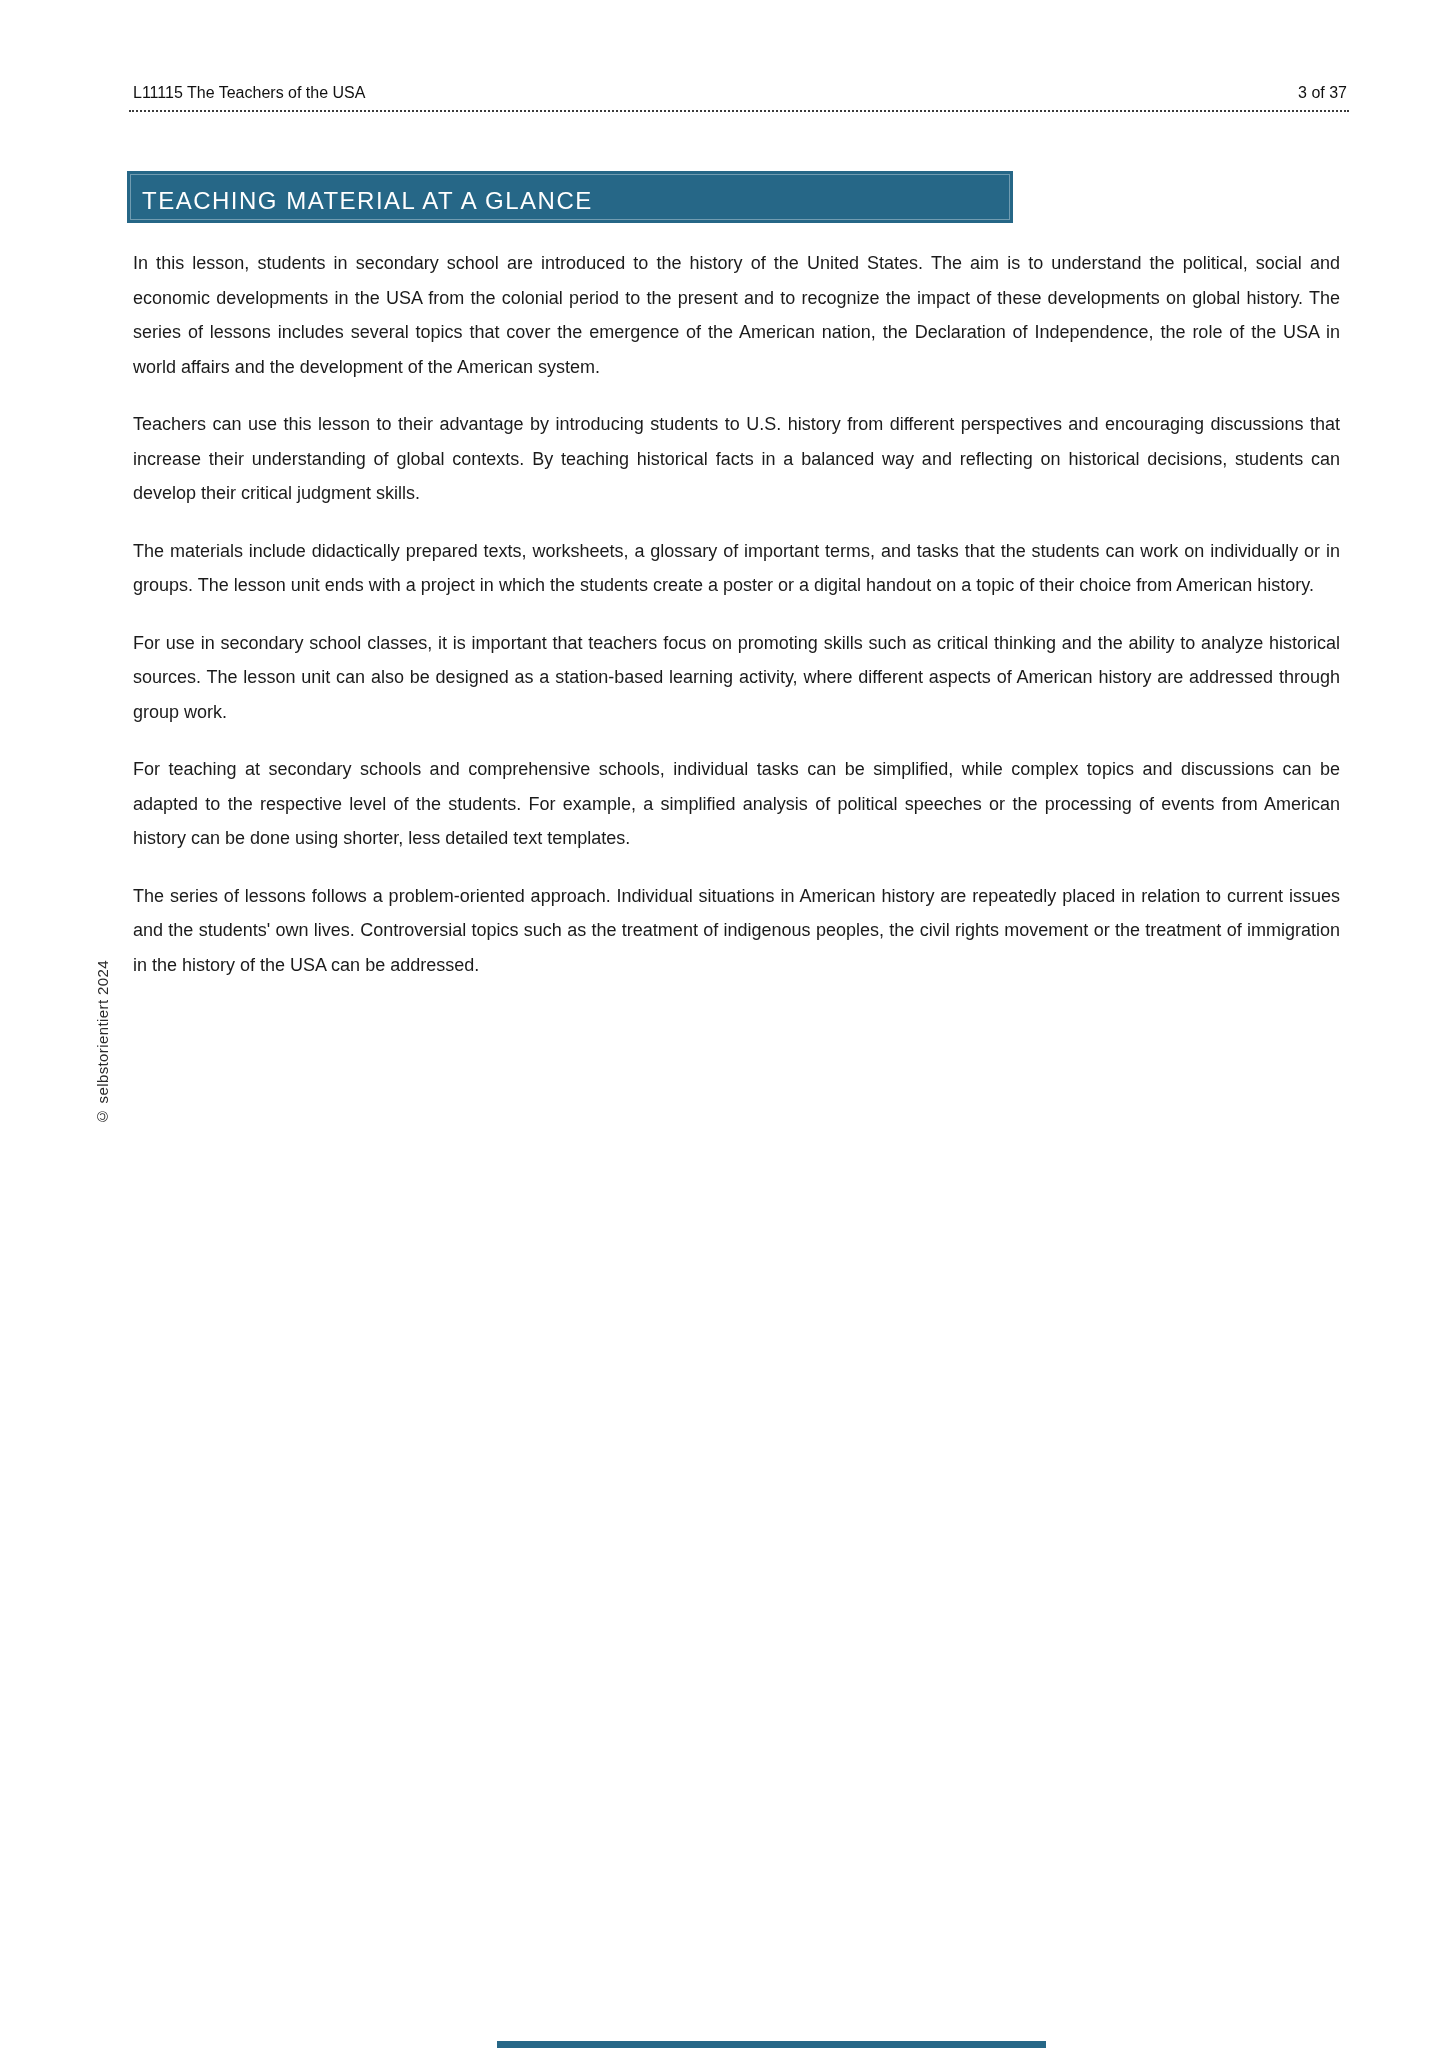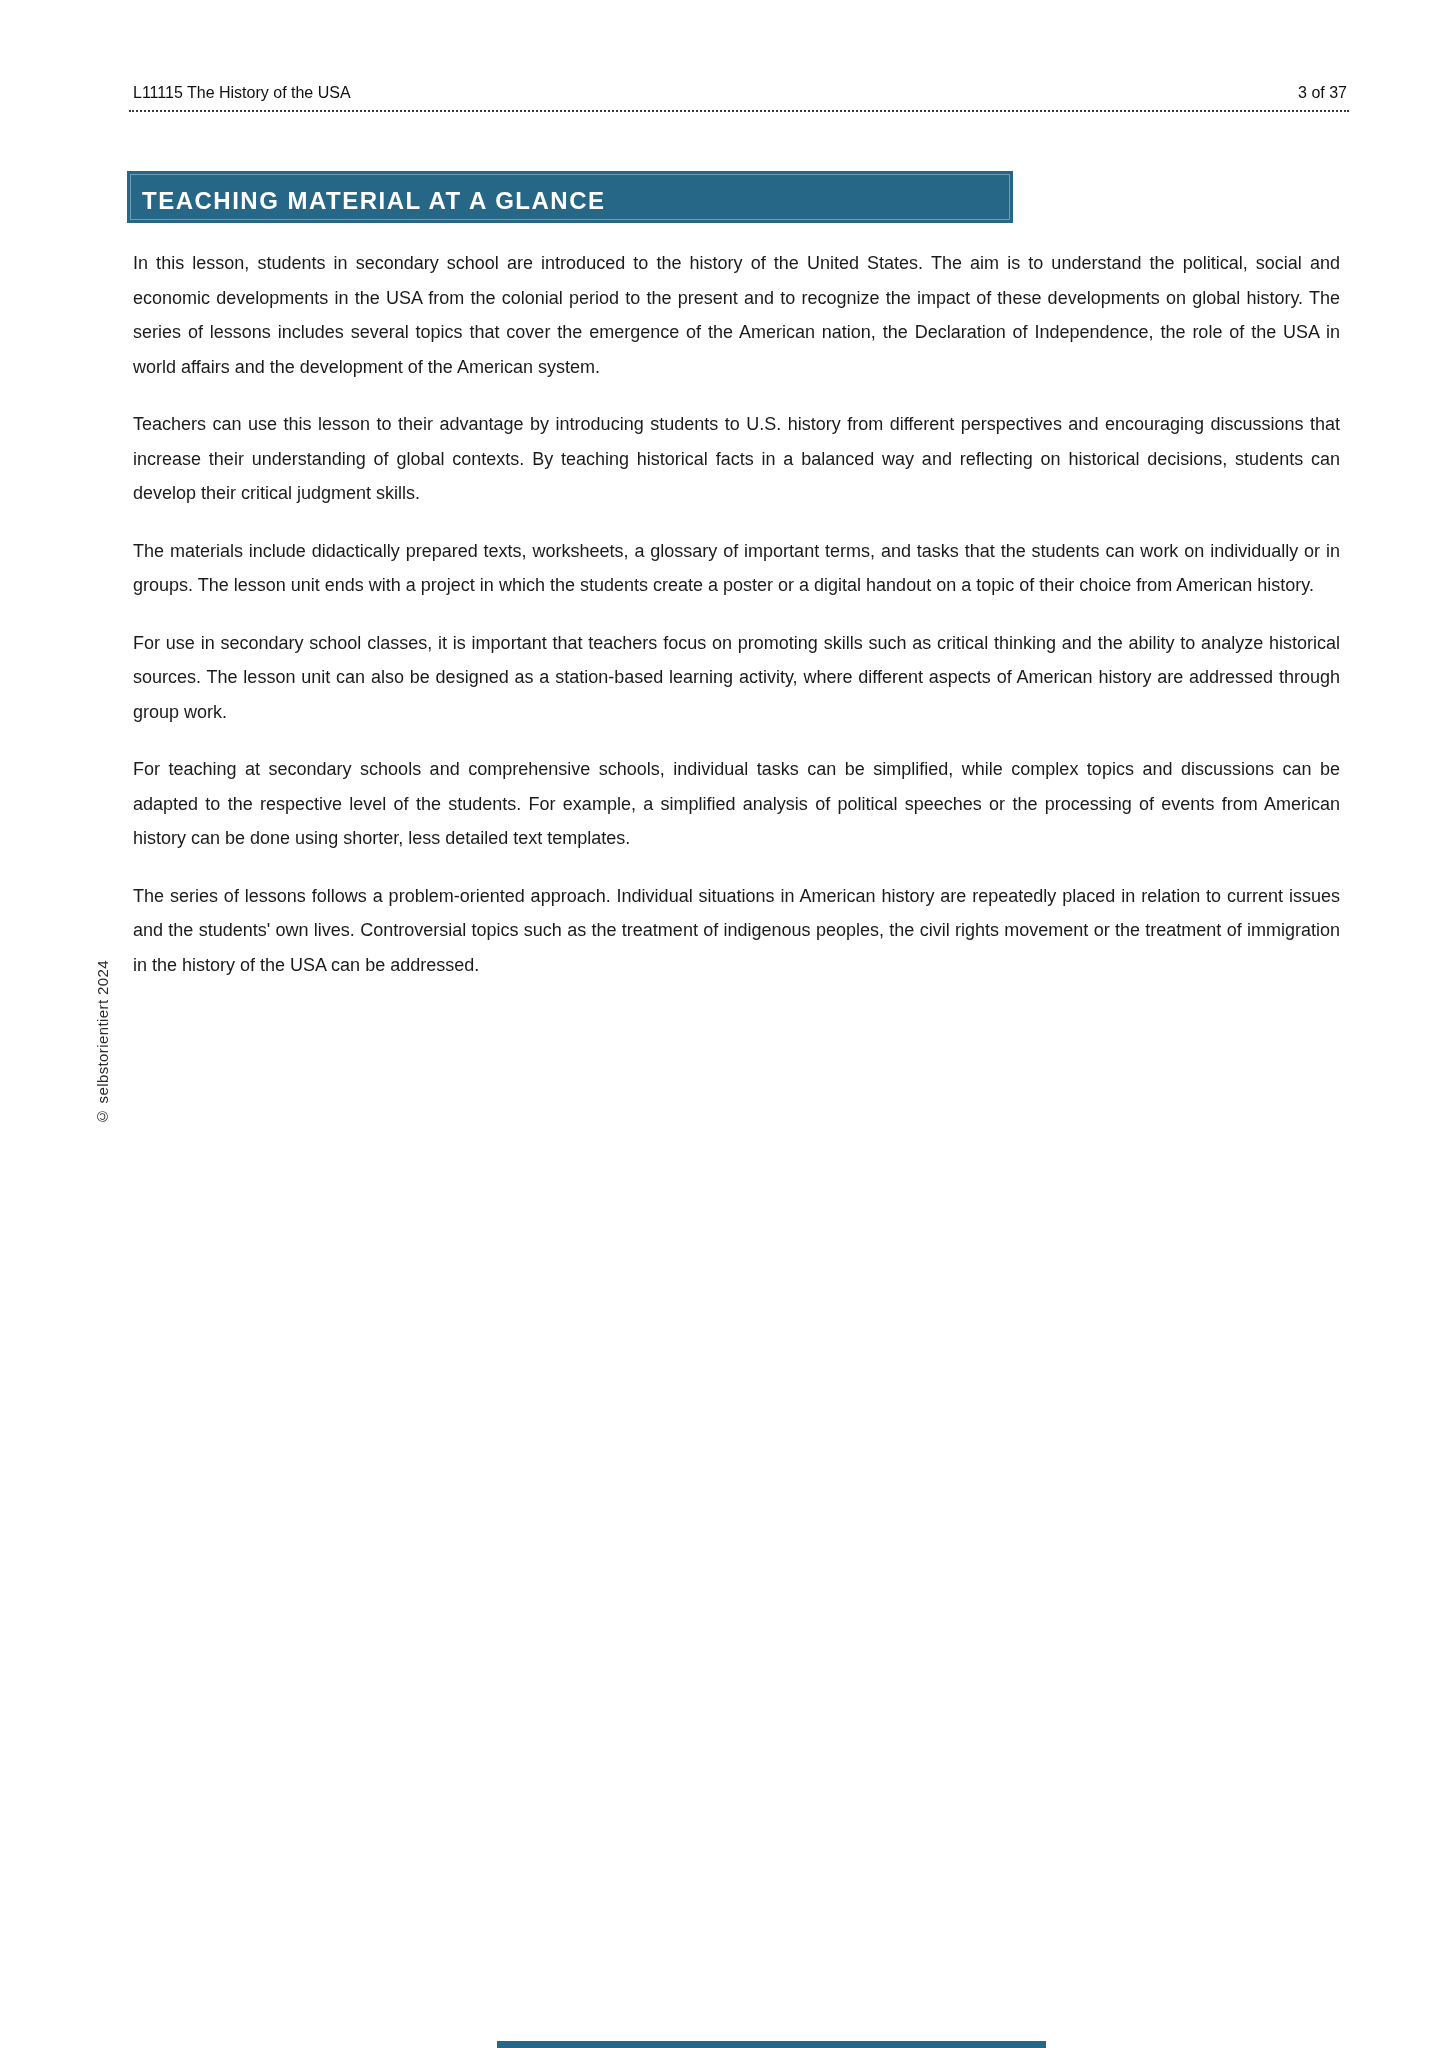--- a/index.html
+++ b/index.html
@@ -40,21 +40,21 @@
     background: #266787;
     outline: 1px solid rgba(255,255,255,0.35);
     outline-offset: -4px;
     display: flex;
     align-items: center;
     padding-left: 15px;
     box-sizing: border-box;
   }
   .banner-title {
     color: #ffffff;
-    font-weight: bold;
+    font-weight: normal;
     font-size: 24px;
     letter-spacing: 1.5px;
     margin-top: 7px;
   }
   .content {
     position: absolute;
     left: 133px;
     top: 246px;
     width: 1207px;
     font-size: 18px;
@@ -86,21 +86,21 @@
     top: 2041px;
     width: 549px;
     height: 7px;
     background: #266787;
   }
 </style>
 </head>
 <body>
 
 <div class="header-row">
-  <span>L11115 The History of the USA</span>
+  <span>L11115 The Teachers of the USA</span>
   <span>3 of 37</span>
 </div>
 
 <div class="header-rule"></div>
 
 <div class="banner">
   <span class="banner-title">TEACHING MATERIAL AT A GLANCE</span>
 </div>
 
 <div class="content">

